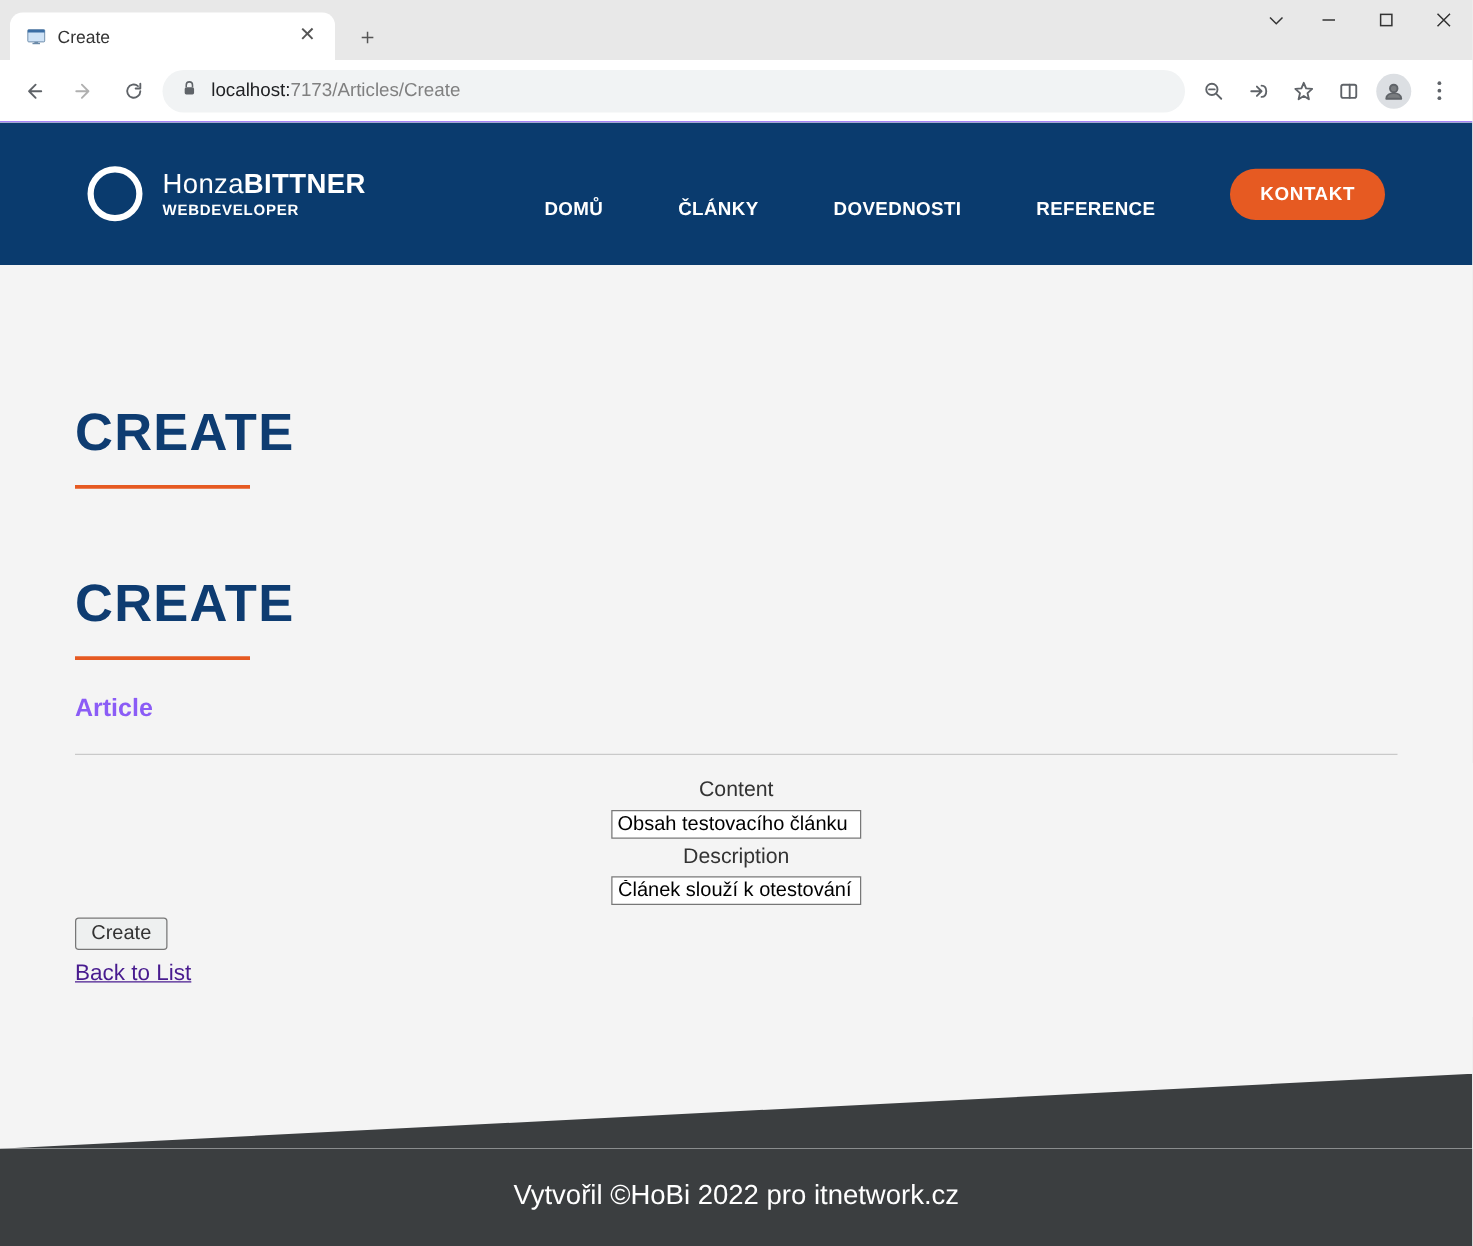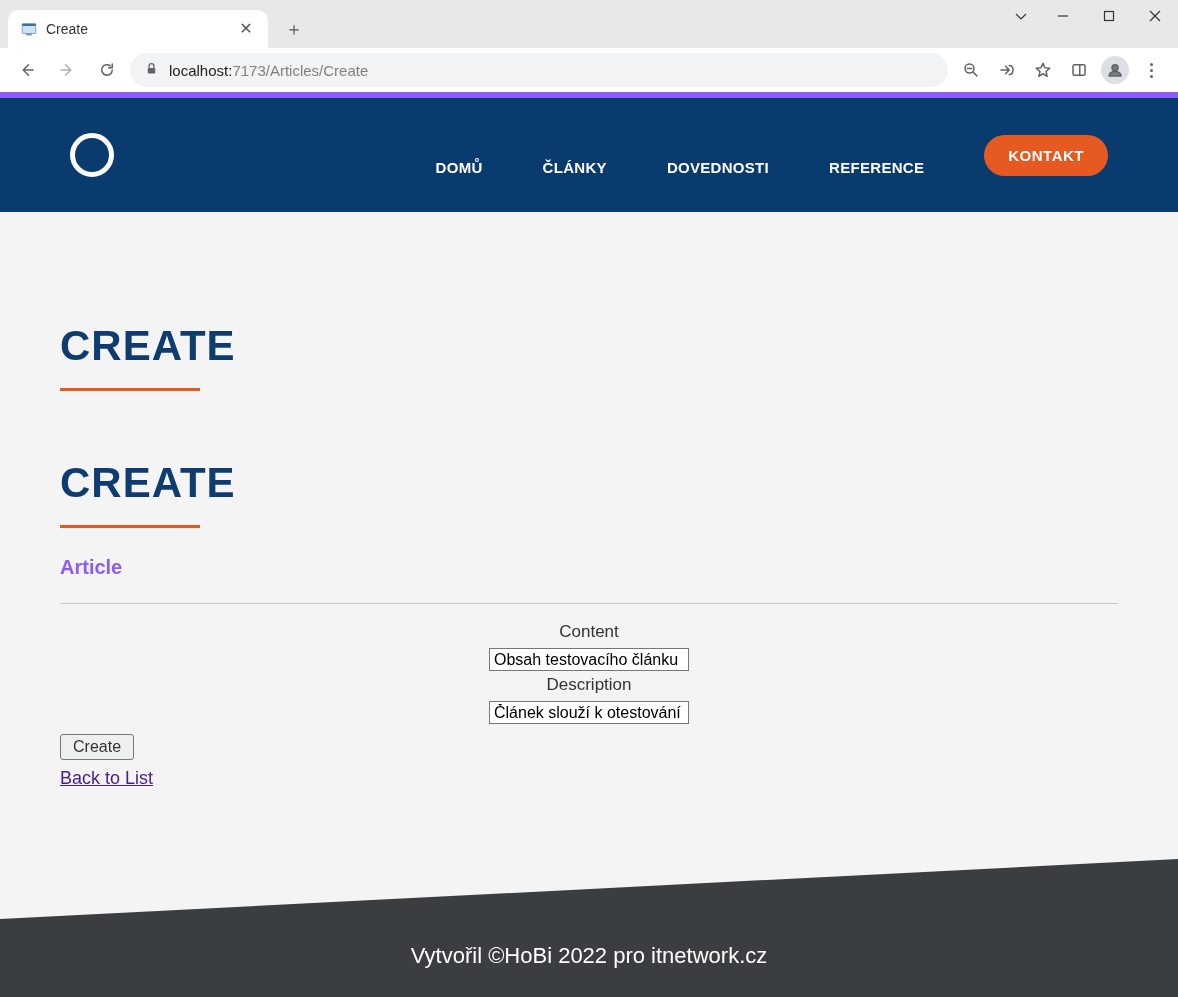--- a/index.html
+++ b/index.html
@@ -17,21 +17,21 @@
   .tab .favicon { width: 18px; height: 18px; display:flex; align-items:center; justify-content:center; }
   .tab .favicon svg { width: 18px; height: 18px; }
   .tab .tab-title { flex: 1; white-space: nowrap; overflow: hidden; text-overflow: ellipsis; color:#333; }
   .tab .tab-close { font-size: 16px; color: #555; width:20px; height:20px; line-height:20px; text-align:center; border-radius:50%; }
   .new-tab { width: 32px; height: 32px; margin-left: 10px; margin-bottom:3px; display:flex; align-items:center; justify-content:center; color:#555; font-size:18px; border-radius:50%; }
   .window-controls { display: flex; align-items: flex-start; height: 100%; }
   .wc-btn { width: 46px; height: 32px; display:flex; align-items:center; justify-content:center; color:#333; }
   .wc-btn.chev { width: 38px; }
   .wc-btn svg { width: 12px; height: 12px; stroke:#333; stroke-width:1.2; fill:none; }
 
-  .toolbar { height: 50px; background: #ffffff; display: flex; align-items: center; padding: 0 10px; gap: 6px; border-bottom: 6px solid #8b5cf6; }
+  .toolbar { height: 50px; background: #ffffff; display: flex; align-items: center; padding: 0 10px; gap: 6px; border-bottom: 1px solid #8b5cf6; }
   .tb-btn { width: 34px; height: 34px; display:flex; align-items:center; justify-content:center; border-radius:50%; color:#5f6368; }
   .tb-btn.disabled { color:#b0b0b0; }
   .tb-btn svg { width:18px; height:18px; stroke:currentColor; stroke-width:2; fill:none; stroke-linecap:round; stroke-linejoin:round; }
   .omnibox { flex:1; height:34px; background:#f1f3f4; border-radius:17px; display:flex; align-items:center; padding:0 14px; gap:10px; color:#333; font-size:15px; }
   .omnibox .lock { color:#5f6368; }
   .omnibox .url { flex:1; white-space:nowrap; overflow:hidden; }
   .omnibox .url .dim { color:#808080; }
   .omnibox .url .host { color:#202124; }
   .right-icons { display:flex; align-items:center; gap:2px; }
   .avatar-circle { width:28px; height:28px; border-radius:50%; background:#dcdfe3; display:flex; align-items:center; justify-content:center; }
@@ -177,20 +177,26 @@
         </div>
       </div>
   </div>
 </div>
 
 <div class="viewport">
 
   <header class="site-header">
     <div class="brand">
       <div class="brand-logo"></div>
+      <div class="brand-text">
+        <div class="brand-top">
+          <span>Honza</span><span class="bold">BITTNER</span>
+        </div>
+        <div class="brand-sub">WEBDEVELOPER</div>
+      </div>
     </div>
     <nav class="nav">
       <a class="nav-item">DOMŮ</a>
       <a class="nav-item">ČLÁNKY</a>
       <a class="nav-item">DOVEDNOSTI</a>
       <a class="nav-item">REFERENCE</a>
       <a class="nav-cta">KONTAKT</a>
     </nav>
   </header>
 

